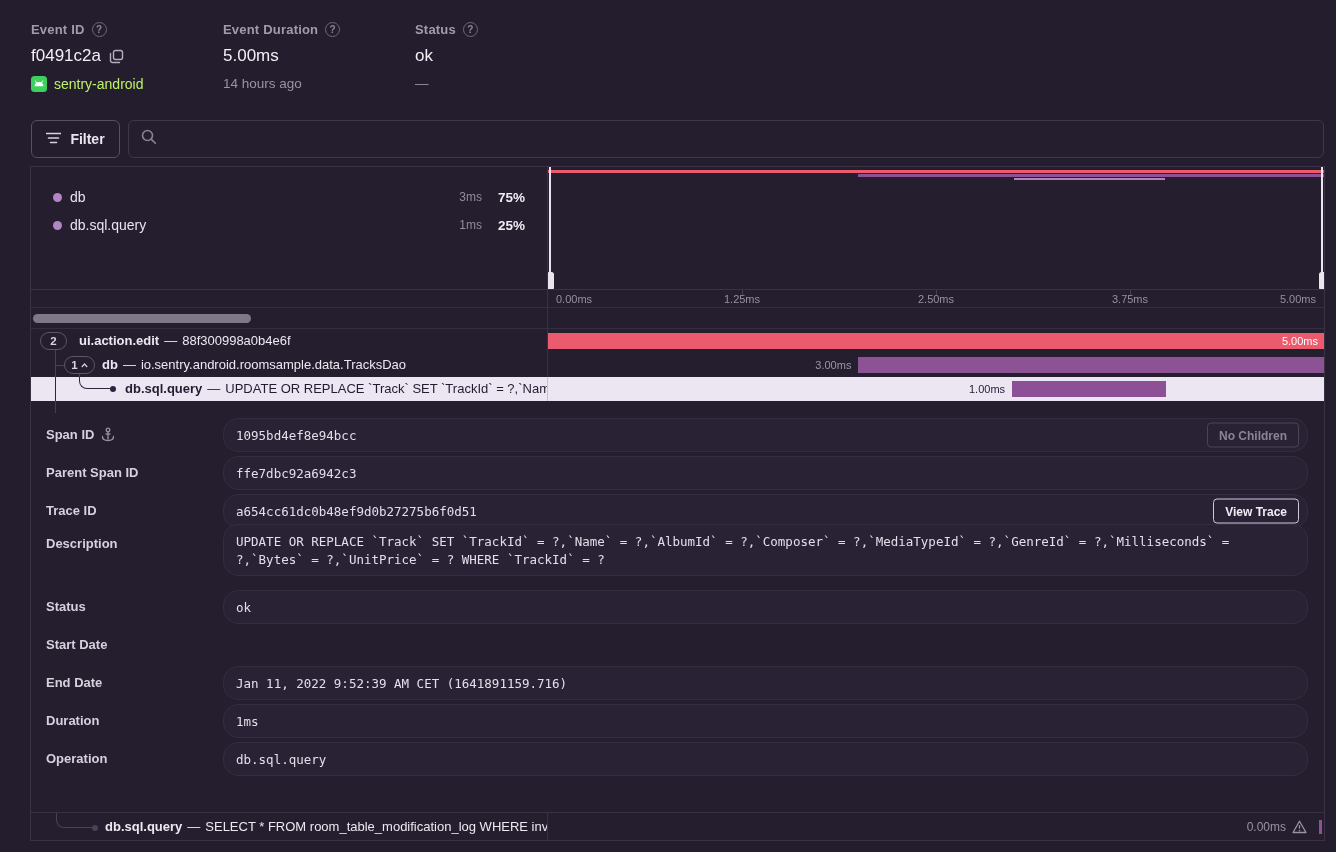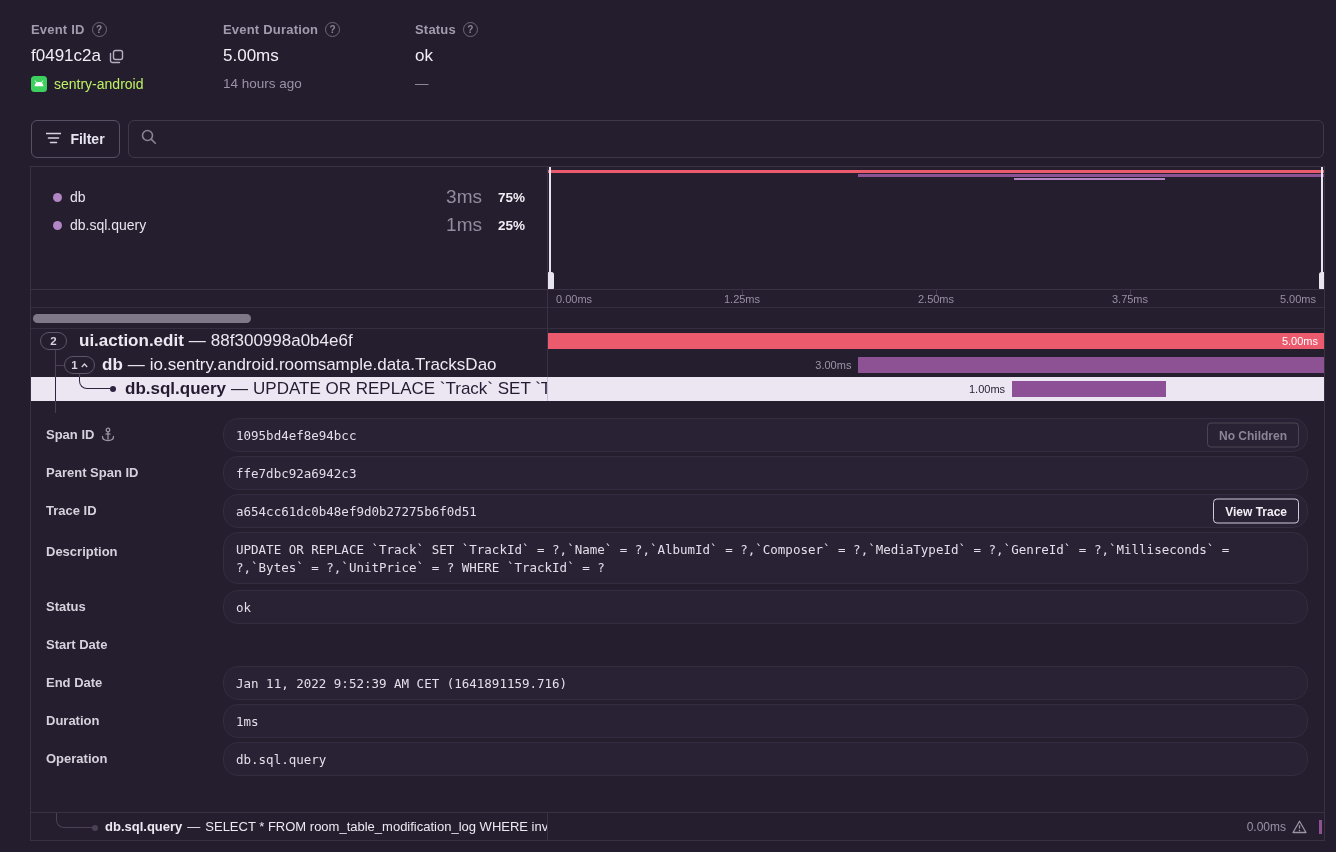--- a/index.html
+++ b/index.html
@@ -32,21 +32,21 @@
   .band { position:absolute; left:0; width:1293px; }
   .lcell { position:absolute; left:0; top:0; bottom:0; width:517px; border-right:1px solid #3a3244; overflow:hidden; }
   .rcell { position:absolute; left:517px; top:0; bottom:0; width:776px; overflow:hidden; }
 
   
   .band-minimap { top:0; height:123px; border-bottom:1px solid #3a3244; }
   .legend-row { position:absolute; left:0; width:100%; height:28px; display:flex; align-items:center; cursor:pointer; }
   .legend-row.r1 { top:16px; } .legend-row.r2 { top:44px; }
   .legend-dot { position:absolute; left:22px; width:9px; height:9px; border-radius:50%; background:#b285c4; }
   .legend-name { position:absolute; left:39px; font-size:14px; color:#e8e4ee; }
-  .legend-dur { position:absolute; right:65px; font-size:19px; color:#938c9e; }
+  .legend-dur { position:absolute; right:65px; font-size:12px; color:#938c9e; }
   .legend-pct { position:absolute; right:22px; font-size:13.5px; font-weight:bold; color:#f0ecf4; }
   .mm-line { position:absolute; }
   .mm-red { top:3px; left:0; width:100%; height:3px; background:#ec5a6e; }
   .mm-purple { top:7px; left:40%; width:60%; height:3px; background:#8d5294; }
   .mm-lavender { top:11px; left:60%; width:19.5%; height:2px; background:#b184c1; }
   .mm-handle { position:absolute; top:0; height:123px; width:8px; cursor:ew-resize; }
   .mm-handle.left { left:-2px; } .mm-handle.right { right:-2px; }
   .mm-handle .line { position:absolute; left:3px; top:0; width:2px; height:106px; background:#e9e5ef; }
   .mm-handle .grip { position:absolute; left:0.5px; top:105px; width:7px; height:18px; border-radius:2.5px; background:#e9e5ef; }
 
@@ -61,21 +61,21 @@
   
   .band-scroll { top:141px; height:21px; border-bottom:1px solid #352d40; }
   .hscroll-thumb { position:absolute; left:2px; top:6px; width:218px; height:9px; border-radius:5px; background:#7f7889; cursor:grab; }
 
   
   .trow { height:24px; cursor:pointer; }
   .band-row-a { top:162px; } .band-row-b { top:186px; }
   .band-row-c { top:210px; background:#ebe6f2; }
   .band-row-a .lcell, .band-row-b .lcell { border-right:1px solid #3a3244; }
   .band-row-c .lcell { border-right:1px solid #c9c2d4; }
-  .trow-text { position:absolute; top:0; height:24px; line-height:24px; white-space:nowrap; font-size:17px; color:#ece8f1; }
+  .trow-text { position:absolute; top:0; height:24px; line-height:24px; white-space:nowrap; font-size:13px; color:#ece8f1; }
   .trow-text b { font-weight:bold; }
   .trow-text .sep { margin:0 5px; color:inherit; }
   .band-row-c .trow-text { color:#241b31; }
   .pill { position:absolute; top:3px; height:18px; border:1px solid #5d5569; border-radius:9px; background:#251e2f;
     color:#d8d3de; font-size:11.5px; font-weight:bold; display:flex; align-items:center; justify-content:center; gap:3px; cursor:pointer; }
   .pill-2 { left:9px; width:27px; }
   .pill-1 { left:33px; width:31px; }
   .guide { position:absolute; background:#4a4156; }
   .gv { width:1px; } .gh { height:1px; }
   .band-row-c .guide { background:#2e2440; }
@@ -335,21 +335,21 @@
       <div class="drow" style="top:93px; height:34px;">
         <div class="dlabel" style="top:9px;">
             <span>Trace ID</span>
           </div>
         <div class="dbox" style="top:0; height:34px;">
           <span>a654cc61dc0b48ef9d0b27275b6f0d51</span>
           <button class="dbox-btn btn-light">View Trace</button>
         </div>
       </div>
 
-      <div class="drow" style="top:131px; height:39px;">
+      <div class="drow" style="top:123px; height:39px;">
         <div class="dlabel" style="top:12px;">
             <span>Description</span>
           </div>
         <div class="dbox multiline" style="top:0; height:52px;">
           <span>UPDATE OR REPLACE `Track` SET `TrackId` = ?,`Name` = ?,`AlbumId` = ?,`Composer` = ?,`MediaTypeId` = ?,`GenreId` = ?,`Milliseconds` = ?,`Bytes` = ?,`UnitPrice` = ? WHERE `TrackId` = ?</span>
         </div>
       </div>
 
       <div class="drow" style="top:189px; height:34px;">
         <div class="dlabel" style="top:9px;">

